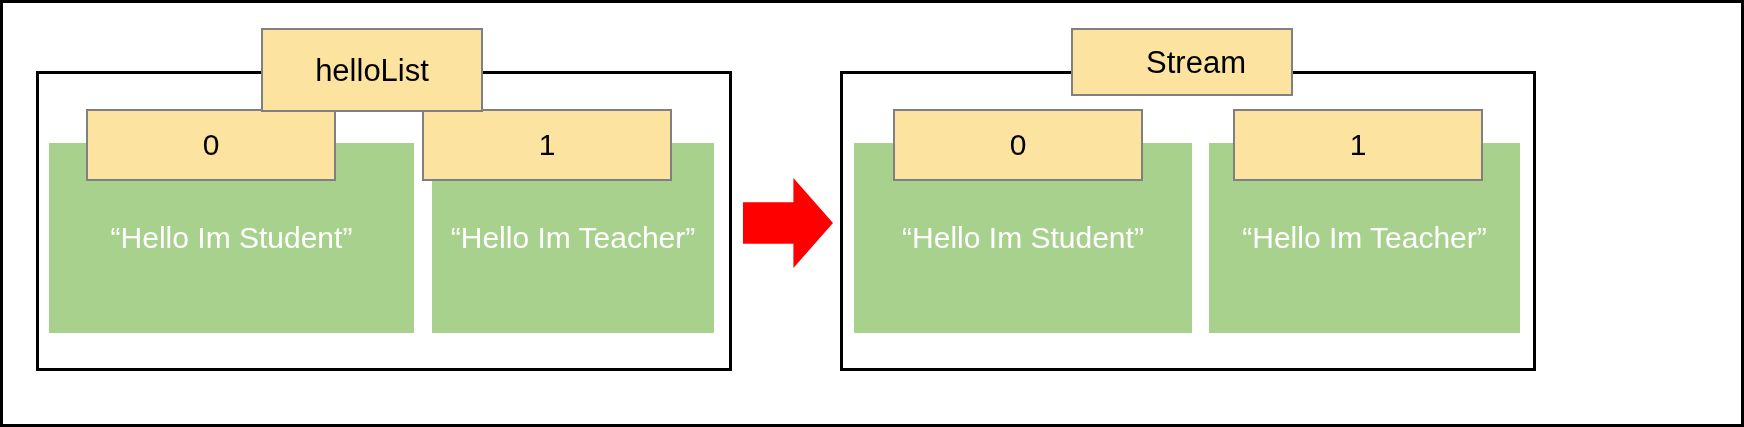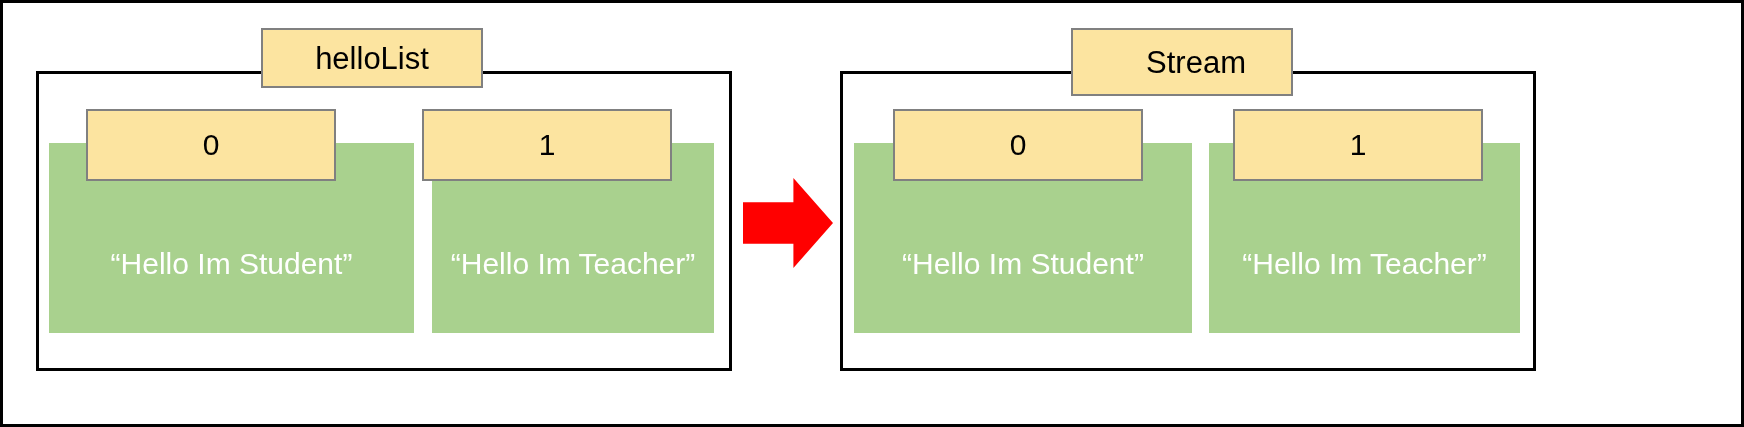--- a/index.html
+++ b/index.html
@@ -34,37 +34,37 @@
     background: #fce4a0;
     border: 2px solid #808080;
     display: flex;
     align-items: center;
     justify-content: center;
     font-size: 31px;
     color: #000000;
     line-height: 1;
     z-index: 5;
   }
-  .title-chip.left-title  { left: 258px;  top: 25px; width: 222px; height: 60px; }
+  .title-chip.left-title  { left: 258px;  top: 25px; width: 222px; height: 84px; }
   .title-chip.right-title { left: 1068px; top: 25px; width: 222px; height: 68px; padding-left: 28px; }
 
   
   .elem {
     position: absolute;
     background: #a9d18e;
     display: flex;
     align-items: flex-end;
     justify-content: center;
     z-index: 2;
   }
   .elem-text {
     color: #ffffff;
     font-size: 30px;
     line-height: 1;
-    padding-bottom: 54px;
+    padding-bottom: 80px;
     white-space: nowrap;
   }
   .elem.l0 { left: 46px;  top: 140px; width: 365px; height: 190px; }
   .elem.l1 { left: 429px; top: 140px; width: 282px; height: 190px; }
   .elem.r0 { left: 851px;  top: 140px; width: 338px; height: 190px; }
   .elem.r1 { left: 1206px; top: 140px; width: 311px; height: 190px; }
 
   
   .index-chip {
     position: absolute;

